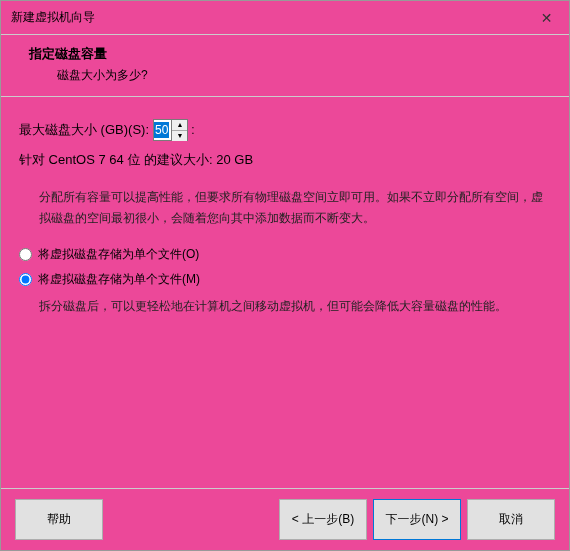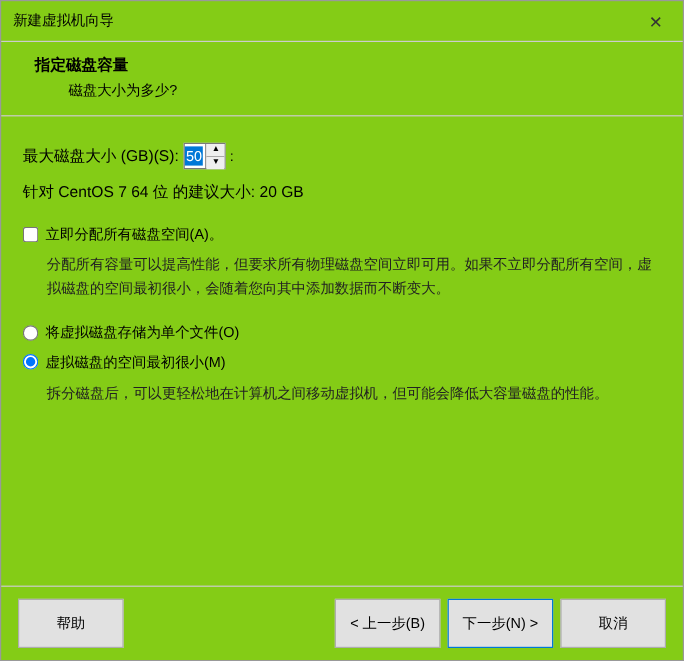--- a/index.html
+++ b/index.html
@@ -7,21 +7,21 @@
     font-family: "Microsoft YaHei", "微软雅黑", sans-serif;
     font-size: 12px;
     background: #888;
     width: 570px;
     height: 551px;
     overflow: hidden;
   }
   .window {
     width: 570px;
     height: 551px;
-    background: #84cc16;
+    background: #ec4899;
     border: 1px solid #999;
     display: flex;
     flex-direction: column;
   }
   .titlebar {
     display: flex;
     justify-content: space-between;
     align-items: center;
     height: 34px;
     padding: 0 0 0 10px;
@@ -146,33 +146,29 @@
         <div class="spinbtns">
           <div>▲</div>
           <div>▼</div>
         </div>
       </div>
       <span class="colon">:</span>
     </div>
 
     <div class="recommend">针对 CentOS 7 64 位 的建议大小: 20 GB</div>
 
-    <div class="checkbox-row">
-      <input type="checkbox" style="">
-      <label>立即分配所有磁盘空间(A)。</label>
-    </div>
     <div class="hint">分配所有容量可以提高性能，但要求所有物理磁盘空间立即可用。如果不立即分配所有空间，虚拟磁盘的空间最初很小，会随着您向其中添加数据而不断变大。</div>
 
     <div class="radio-row">
       <input type="radio" name="store" style="">
       <label>将虚拟磁盘存储为单个文件(O)</label>
     </div>
     <div class="radio-row">
       <input type="radio" name="store" checked="" style="">
-      <label>虚拟磁盘的空间最初很小(M)</label>
+      <label>将虚拟磁盘存储为单个文件(M)</label>
     </div>
     <div class="hint">拆分磁盘后，可以更轻松地在计算机之间移动虚拟机，但可能会降低大容量磁盘的性能。</div>
 
   </div>
 
   <div class="footer">
     <button class="btn">帮助</button>
     <div class="btngroup">
       <button class="btn">&lt; 上一步(B)</button>
       <button class="btn primary">下一步(N) &gt;</button>

